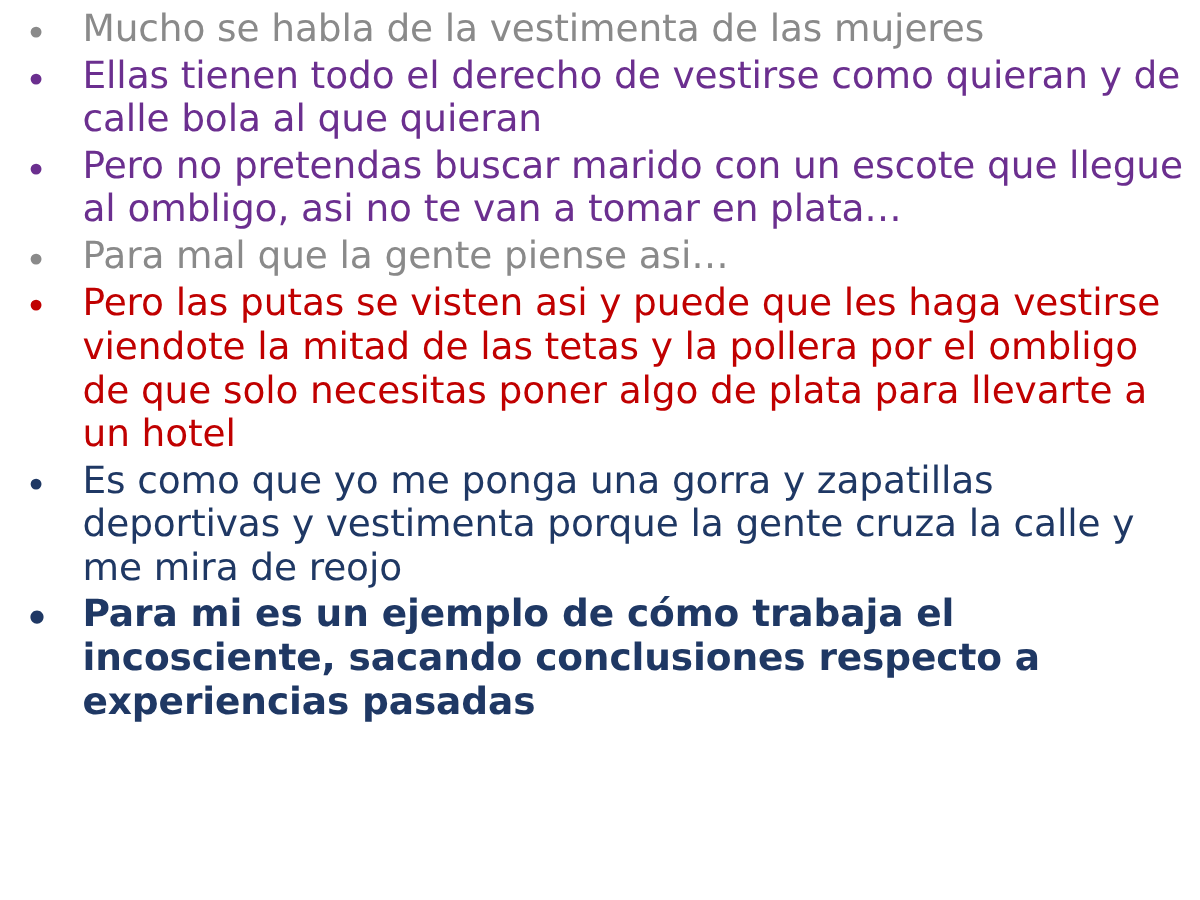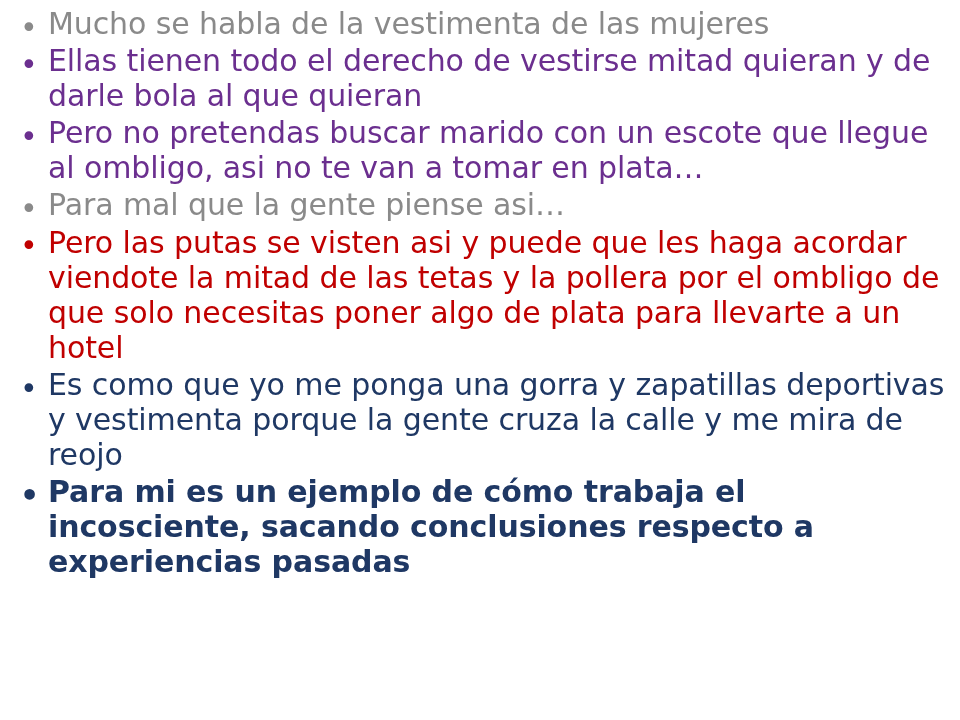--- a/index.html
+++ b/index.html
@@ -35,20 +35,21 @@
   }
   li.bullet .dot {
     position: absolute;
     left: 10px;
     top: 0.12em;
     font-size: 30px;
     line-height: 1.17;
   }
   li.bullet .txt {
     display: block;
+    margin-left: 18px;
   }
   
   .c-gray  { color: #8a8a8a; }
   .c-gray .dot { color: #8a8a8a; }
   .c-purple { color: #6b2f8f; }
   .c-purple .dot { color: #6b2f8f; }
   .c-red   { color: #c00000; }
   .c-red .dot { color: #c00000; }
   .c-navy  { color: #1f3864; }
   .c-navy .dot { color: #1f3864; }
@@ -60,36 +61,36 @@
 <div class="slide">
   <ul class="bullets">
 
     <li class="bullet c-gray">
       <span class="dot">•</span>
       <span class="txt">Mucho se habla de la vestimenta de las mujeres</span>
     </li>
 
     <li class="bullet c-purple">
       <span class="dot">•</span>
-      <span class="txt">Ellas tienen todo el derecho de vestirse mitad quieran y de darle bola al que quieran</span>
+      <span class="txt">Ellas tienen todo el derecho de vestirse como quieran y de calle bola al que quieran</span>
     </li>
 
     <li class="bullet c-purple">
       <span class="dot">•</span>
       <span class="txt">Pero no pretendas buscar marido con un escote que llegue al ombligo, asi no te van a tomar en plata…</span>
     </li>
 
     <li class="bullet c-gray">
       <span class="dot">•</span>
       <span class="txt"> Para mal que la gente piense asi…</span>
     </li>
 
     <li class="bullet c-red">
       <span class="dot">•</span>
-      <span class="txt">Pero las putas se visten asi y puede que les haga acordar viendote la mitad de las tetas y la pollera por el ombligo  de que solo necesitas poner algo de plata para llevarte a un hotel</span>
+      <span class="txt">Pero las putas se visten asi y puede que les haga vestirse viendote la mitad de las tetas y la pollera por el ombligo  de que solo necesitas poner algo de plata para llevarte a un hotel</span>
     </li>
 
     <li class="bullet c-navy">
       <span class="dot">•</span>
       <span class="txt">Es como que yo me ponga una gorra y zapatillas deportivas y vestimenta porque la gente cruza la calle y me mira de reojo</span>
     </li>
 
     <li class="bullet c-navy b-bold">
       <span class="dot">•</span>
       <span class="txt"> Para mi es un ejemplo de cómo trabaja el incosciente, sacando conclusiones respecto a experiencias pasadas</span>

